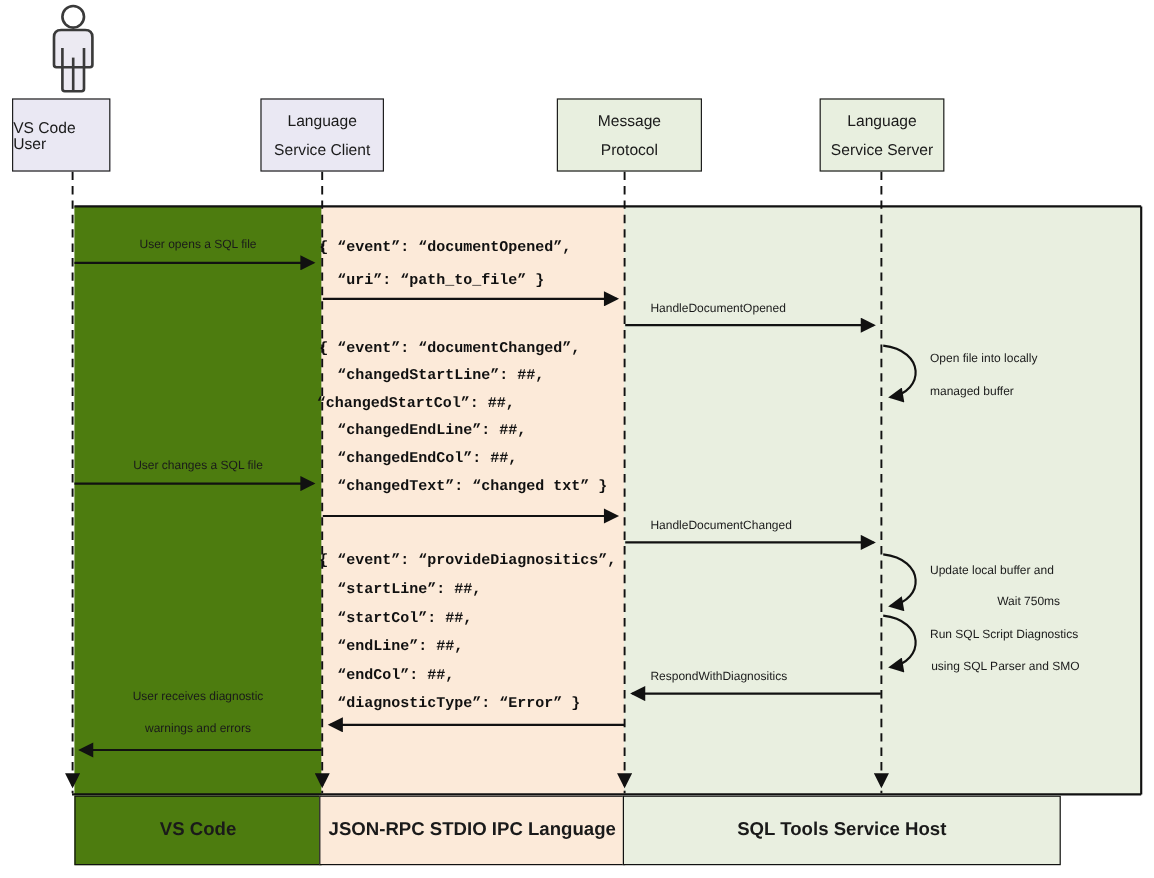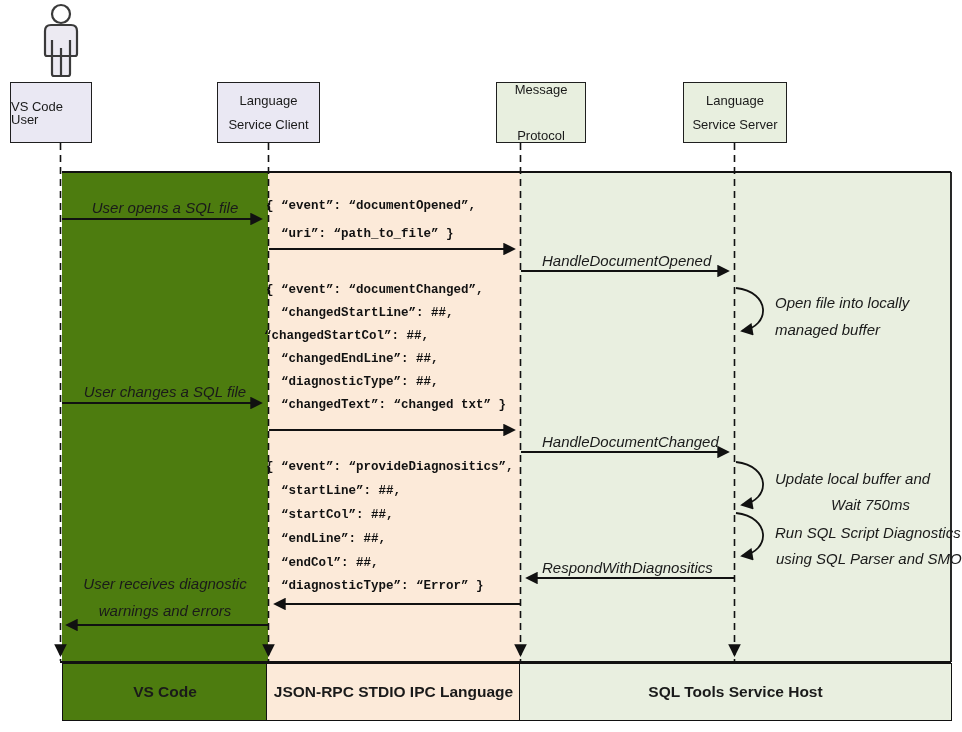--- a/index.html
+++ b/index.html
@@ -18,21 +18,21 @@
   }
   .hbox.lavender{background:#eae8f3;}
   .hbox.green{background:#e8efdf;}
   .fbox{
     position:absolute;top:663px;height:58px;border:1.8px solid #111;box-sizing:border-box;
     display:flex;align-items:center;justify-content:center;
     font-size:15.5px;font-weight:bold;z-index:4;
   }
   svg.overlay{position:absolute;left:0;top:0;z-index:3;pointer-events:none;}
   .lbl{
-    position:absolute;font-style:italic;font-size:15px;line-height:1.15;white-space:nowrap;z-index:5;
+    position:absolute;font-size:10px;line-height:1.15;white-space:nowrap;z-index:5;
   }
   .lbl.center{text-align:center;}
   .mono{
     position:absolute;font-family:"Liberation Mono",monospace;font-weight:bold;
     font-size:12.5px;line-height:1;white-space:pre;z-index:5;color:#111;
   }
 </style>
 </head>
 <body>
 
@@ -88,21 +88,21 @@
     <line x1="734.5" y1="650" x2="734.5" y2="655" stroke="#111" stroke-width="1.8" marker-end="url(#ah)"></line>
   </svg>
 
   <div class="hbox lavender" style="left:10px;width:82px;">
     <span>VS Code User</span>
   </div>
   <div class="hbox lavender" style="left:217px;width:103px;">
     <span>Language</span>
     <span>Service Client</span>
   </div>
-  <div class="hbox green" style="left:496px;width:90px;justify-content:space-between;">
+  <div class="hbox green" style="left:464px;width:121px;">
     <span>Message</span>
     <span>Protocol</span>
   </div>
   <div class="hbox green" style="left:683px;width:104px;">
     <span>Language</span>
     <span>Service Server</span>
   </div>
 
   <div class="lbl center" style="left:62px;width:206px;top:199px;">User opens a SQL file</div>
   <div class="lbl" style="left:542px;top:252px;">HandleDocumentOpened</div>
@@ -118,33 +118,33 @@
   <div class="lbl center" style="left:62px;width:206px;top:575px;">User receives diagnostic</div>
   <div class="lbl center" style="left:62px;width:206px;top:602px;">warnings and errors</div>
 
   <div class="mono" style="left:266px;top:200px;">{ “event”: “documentOpened”,</div>
   <div class="mono" style="left:281px;top:228px;">“uri”: “path_to_file” }</div>
 
   <div class="mono" style="left:266px;top:284px;">{ “event”: “documentChanged”,</div>
   <div class="mono" style="left:281px;top:307px;">“changedStartLine”: ##,</div>
   <div class="mono" style="left:264px;top:330px;">“changedStartCol”: ##,</div>
   <div class="mono" style="left:281px;top:353px;">“changedEndLine”: ##,</div>
-  <div class="mono" style="left:281px;top:376px;">“diagnosticType”: ##,</div>
+  <div class="mono" style="left:281px;top:376px;">“changedEndCol”: ##,</div>
   <div class="mono" style="left:281px;top:399px;">“changedText”: “changed txt” }</div>
 
   <div class="mono" style="left:266px;top:461px;">{ “event”: “provideDiagnositics”,</div>
   <div class="mono" style="left:281px;top:485px;">“startLine”: ##,</div>
   <div class="mono" style="left:281px;top:509px;">“startCol”: ##,</div>
   <div class="mono" style="left:281px;top:533px;">“endLine”: ##,</div>
   <div class="mono" style="left:281px;top:557px;">“endCol”: ##,</div>
   <div class="mono" style="left:281px;top:580px;">“diagnosticType”: “Error” }</div>
 
   <div class="fbox band-lavender" style="left:62px;width:206px;">
     <span>VS Code</span>
   </div>
   <div class="fbox band-peach" style="left:266px;width:255px;">
     <span>JSON-RPC STDIO IPC Language</span>
   </div>
-  <div class="fbox band-green" style="left:519px;width:433px;text-align:center;">
+  <div class="fbox band-green" style="left:519px;width:365px;text-align:center;">
     <span>SQL Tools Service Host</span>
   </div>
 
 </div>
 
 </body></html>

